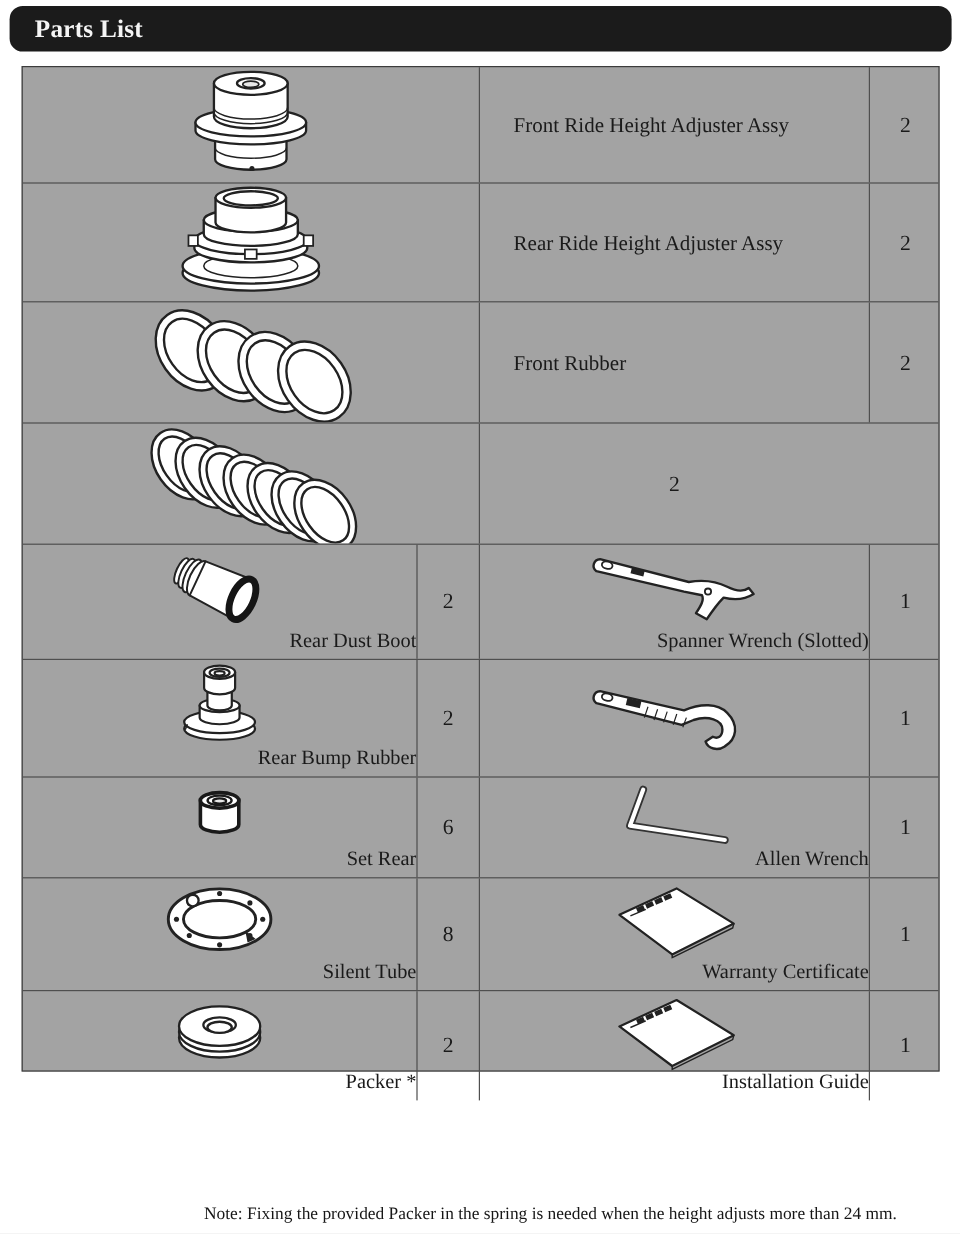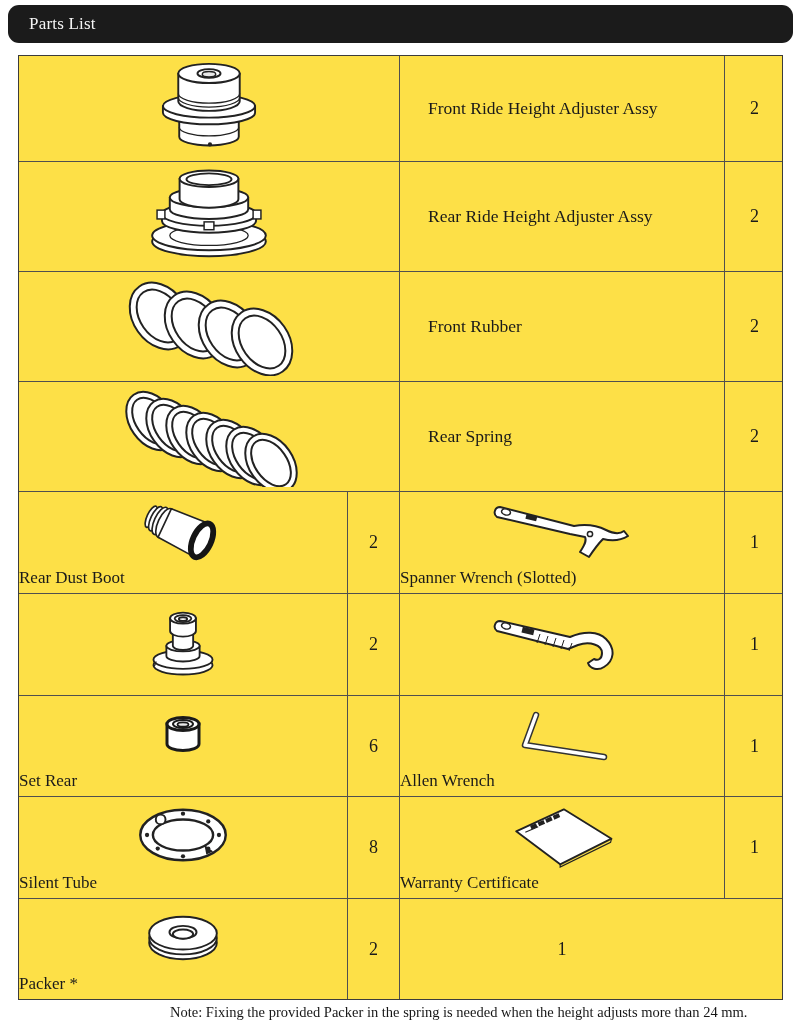--- a/index.html
+++ b/index.html
@@ -7,37 +7,37 @@
   .sheet {
     position:relative; width:800px; height:1028px; background:#fff;
     font-family:"Liberation Serif", serif; color:#1a1a1a; overflow:hidden;
   }
   .header-bar {
     position:absolute; left:8px; top:5px; width:785px; height:38px;
     background:#1b1b1b; border-radius:11px;
     display:flex; align-items:center; padding-left:21px;
   }
   .header-bar .title {
-    color:#f5f5f5; font-weight:normal; font-size:17px; letter-spacing:0.2px;
+    color:#f5f5f5; font-weight:bold; font-size:21px; letter-spacing:0.2px;
   }
   .parts-table {
-    position:absolute; left:18px; top:55px; width:765px; height:945px;
+    position:absolute; left:18px; top:55px; width:765px; height:838px;
     border:1.5px solid #3c3c3c; display:flex; flex-direction:column;
-    background:#fde047;
+    background:#a3a3a3;
   }
   .row { display:grid; width:100%; }
   .row + .row { border-top:1px solid #4f4f4f; }
   .row.full  { grid-template-columns:380px 325px 60px; }
   .row.split { grid-template-columns:328px 52px 325px 60px; }
   .cell { min-width:0; display:flex; }
   .cell + .cell { border-left:1px solid #4f4f4f; }
   .img-cell { align-items:center; justify-content:center; }
   .name-cell { align-items:center; padding-left:28px; font-size:17.5px; }
   .qty-cell { align-items:center; justify-content:center; font-size:18px; }
-  .fig-cell { flex-direction:column; align-items:flex-start; justify-content:flex-end; }
+  .fig-cell { flex-direction:column; align-items:flex-end; justify-content:flex-end; }
   .fig-wrap { flex:1; display:flex; align-items:center; justify-content:center; width:100%; }
   .fig-label { font-size:17px; padding-bottom:5px; text-align:center; }
   .note {
     position:absolute; left:170px; right:6px; top:1004px;
     font-size:14.5px; text-align:left; color:#161616;
   }
   svg { display:block; }
   .ln { fill:#ffffff; stroke:#222222; stroke-width:2; stroke-linejoin:round; }
   .ln-thin { fill:none; stroke:#222222; stroke-width:1.3; }
 </style>
@@ -157,23 +157,20 @@
           <g transform="translate(138,69) rotate(-35)">
               <ellipse class="ln" rx="22" ry="32"></ellipse>
               <ellipse class="ln" rx="16" ry="26"></ellipse>
             </g>
           <g transform="translate(157,76) rotate(-35)">
               <ellipse class="ln" rx="22" ry="32"></ellipse>
               <ellipse class="ln" rx="16" ry="26"></ellipse>
             </g>
         </svg>
       </div>
-      <div class="cell name-cell">
-          <span>Rear Spring</span>
-        </div>
       <div class="cell qty-cell">
           <span>2</span>
         </div>
     </div>
 
     <div class="row split" style="height:102px">
       <div class="cell fig-cell">
         <div class="fig-wrap">
           <svg width="118" height="70" viewBox="0 0 120 85">
             <g transform="rotate(25 55 42)">
@@ -217,20 +214,21 @@
             <path class="ln" d="M27 41 L63 41 L63 52 A18 6 0 0 1 27 52 Z"></path>
             <ellipse class="ln" cx="45" cy="41" rx="18" ry="6"></ellipse>
             <path class="ln" d="M34 25 L56 25 L56 41 A11 4.5 0 0 1 34 41 Z"></path>
             <ellipse class="ln" cx="45" cy="25" rx="11" ry="4.5"></ellipse>
             <path class="ln" d="M31 11 L59 11 L59 25 A14 6 0 0 1 31 25 Z"></path>
             <ellipse class="ln" cx="45" cy="11" rx="14" ry="6"></ellipse>
             <ellipse class="ln" cx="45" cy="11.5" rx="9" ry="3.8" stroke-width="1.5"></ellipse>
             <ellipse class="ln" cx="45" cy="12" rx="4.5" ry="2" stroke-width="1.5"></ellipse>
           </svg>
         </div>
+        <div class="fig-label">Rear Bump Rubber</div>
       </div>
       <div class="cell qty-cell">
           <span>2</span>
         </div>
       <div class="cell fig-cell">
         <div class="fig-wrap">
           <svg width="160" height="62" viewBox="0 0 160 62">
             <path class="ln" stroke-width="1.8" d="M18 8 L88 24 C102 18 116 18 124 26 C134 36 132 48 122 54 C116 58 108 56 106 50 L112 46 C116 48 120 46 120 40 C120 32 108 28 96 32 L86 36 L15 18 A5.5 5.5 0 0 1 18 8 Z"></path>
             <ellipse cx="24" cy="13" rx="4.5" ry="3" transform="rotate(13 24 13)" fill="#fff" stroke="#222" stroke-width="1.5"></ellipse>
             <rect x="40" y="15" width="12" height="6" transform="rotate(13 46 18)" fill="#222"></rect>
@@ -320,20 +318,31 @@
             <ellipse class="ln" cx="46" cy="26" rx="35" ry="17"></ellipse>
             <ellipse class="ln" cx="46" cy="25" rx="14" ry="6.5"></ellipse>
             <ellipse class="ln" cx="46" cy="27" rx="10.5" ry="4.8" stroke-width="1.5"></ellipse>
           </svg>
         </div>
         <div class="fig-label">Packer *</div>
       </div>
       <div class="cell qty-cell">
           <span>2</span>
         </div>
+      <div class="cell fig-cell">
+        <div class="fig-wrap">
+          <svg width="132" height="66" viewBox="0 0 132 72">
+            <path class="ln" stroke-width="1.8" d="M16 32 L68 8 L120 40 L64 68 Z"></path>
+            <path class="ln-thin" d="M120 40 L119 44 L64 71 L64 68"></path>
+            <path d="M32 28 L64 14" stroke="#222" stroke-width="4.5" stroke-dasharray="7 2" fill="none"></path>
+            <path d="M26 33 L40 27" stroke="#222" stroke-width="1.3" fill="none"></path>
+          </svg>
+        </div>
+        <div class="fig-label">Installation Guide</div>
+      </div>
       <div class="cell qty-cell">
           <span>1</span>
         </div>
     </div>
 
   </div>
 
   <div class="note">Note: Fixing the provided Packer in the spring is needed when the height adjusts more than 24 mm.</div>
 
 </div>

